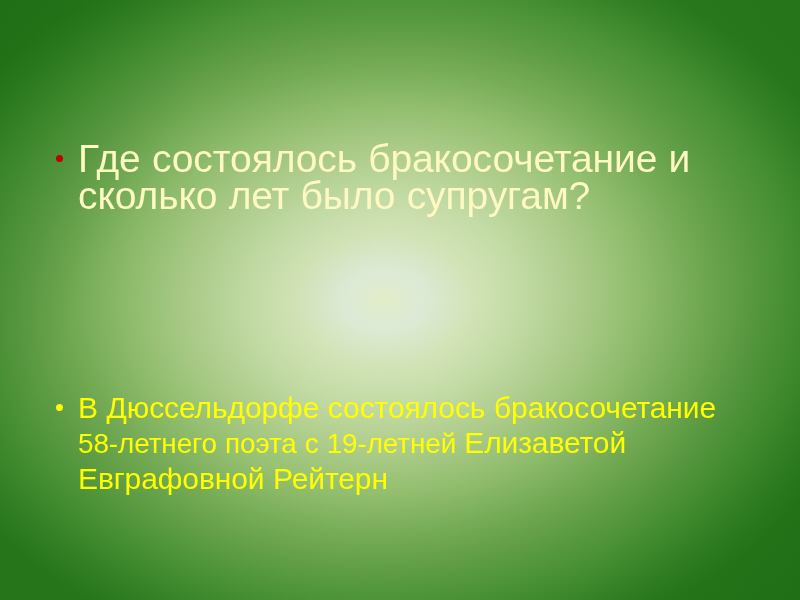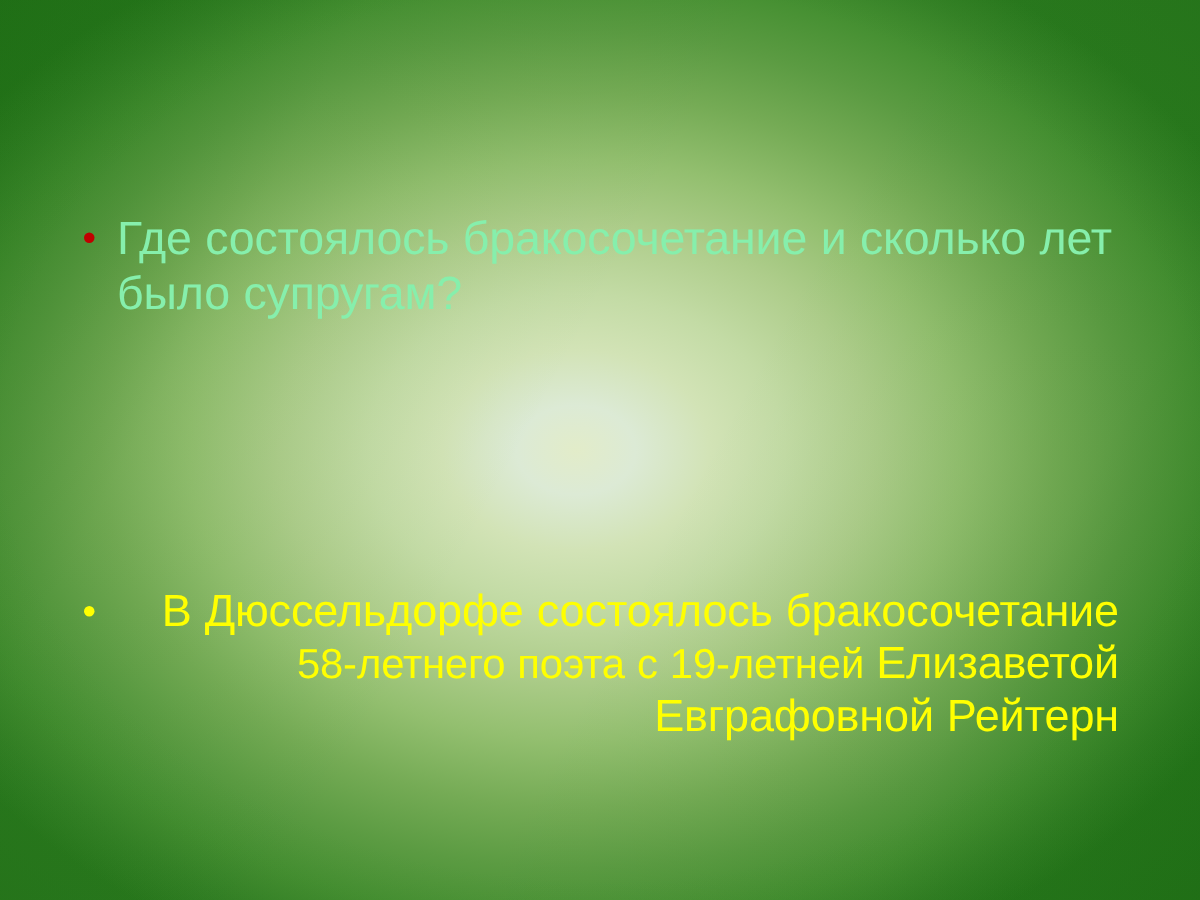--- a/index.html
+++ b/index.html
@@ -95,37 +95,36 @@
     display: block;
     margin: 0;
     padding: 0 0 0 22px;
   }
 
   
   #para-question {
     top: 140px;
   }
   #para-question .runs {
-    color: #86efac;
-    font-size: 31px;
+    color: #fef9c3;
+    font-size: 39px;
     line-height: 37px;
     letter-spacing: -0.1px;
     word-spacing: 0.5px;
   }
   #para-question .bullet {
     top: 15px;
     width: 7px;
     height: 7px;
     background: #c00000;
   }
 
   
   #para-answer {
     top: 390px;
-    text-align: right;
   }
   #para-answer .runs {
     color: #ffff00;
     font-size: 30px;
     line-height: 35px;
     letter-spacing: -0.1px;
     word-spacing: 0.4px;
   }
   #para-answer .bullet {
     top: 14px;

